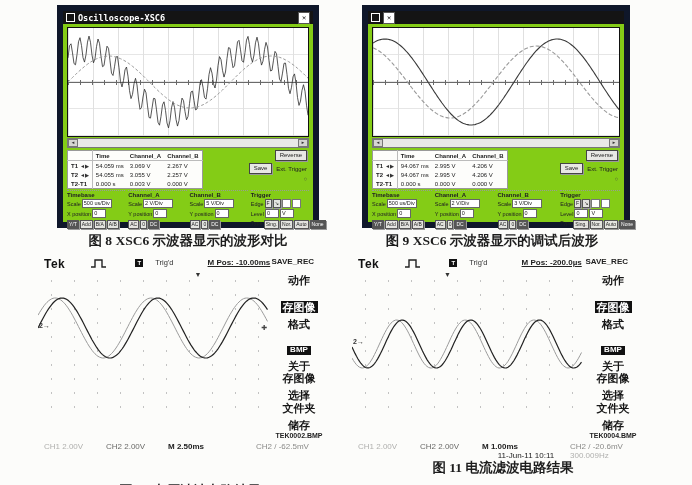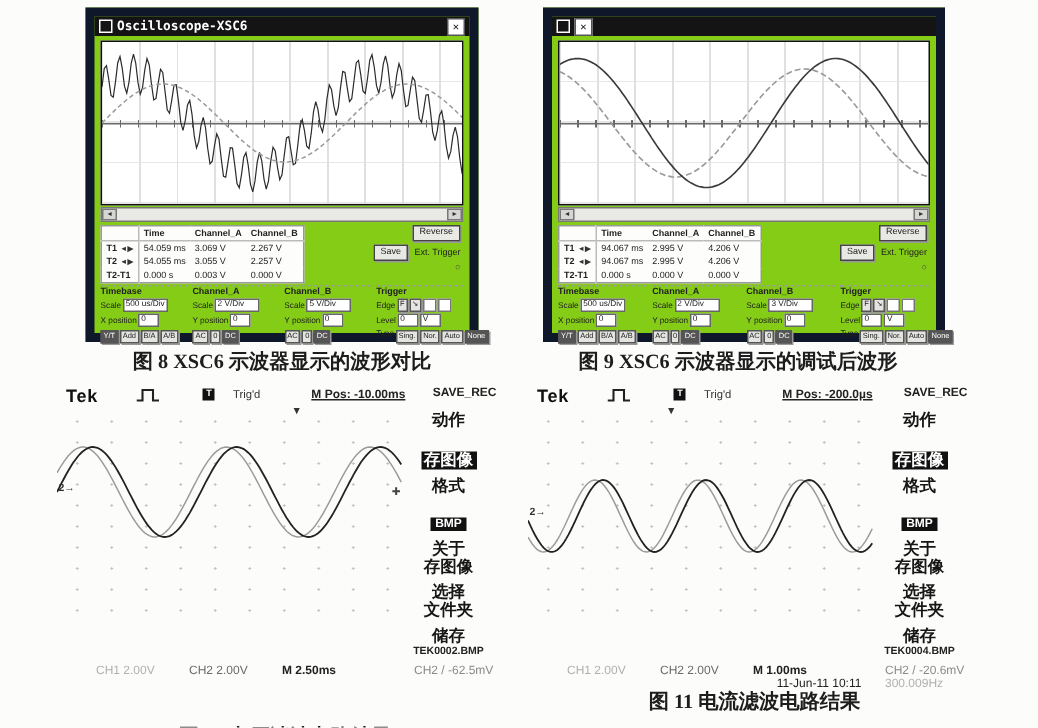--- a/index.html
+++ b/index.html
@@ -54,39 +54,39 @@
   
   .tek{position:absolute;}
   .tek-head{display:flex;align-items:flex-start;height:15px;font-size:8px;}
   .tek-brand{font-weight:bold;font-size:12px;margin-left:6px;letter-spacing:0.5px;color:#111;}
   .pulse{margin-left:26px;margin-top:2px;}
   .trigwrap{margin-left:28px;display:flex;align-items:center;gap:12px;margin-top:1px;}
   .tbadge{width:8px;height:8px;background:#111;color:#fff;font-size:6px;line-height:8px;
           text-align:center;font-weight:bold;display:inline-block;}
   .trigtxt{font-size:7.5px;color:#333;}
   .mpos{margin-left:34px;font-weight:bold;color:#222;margin-top:1px;white-space:nowrap;text-decoration:underline;}
-  .srec{margin-left:auto;margin-right:3px;font-weight:bold;color:#222;white-space:nowrap;}
+  .srec{margin-left:auto;margin-right:20px;font-weight:bold;color:#222;white-space:nowrap;}
   .tek-body{display:flex;}
   .tek-screen{position:relative;overflow:hidden;
               background-image:radial-gradient(circle,#c2c2c2 0.7px,transparent 0.9px);
               background-size:23px 14px;background-position:2px 2px;}
   .tek-screen svg{position:absolute;left:0;top:0;display:block;}
   .chm{position:absolute;left:1px;font-size:7px;font-weight:bold;color:#333;}
   .tarrow{position:absolute;top:-1px;font-size:7px;color:#333;}
   .rmark{position:absolute;right:1px;font-size:7px;color:#444;}
   .tek-menu{width:62px;flex:0 0 auto;text-align:center;font-weight:bold;font-size:11px;
             color:#161616;line-height:1.1;}
   .mi{margin-top:5px;}
   .mi.first{margin-top:2px;}
   .mi.inv{display:inline-block;background:#111;color:#fff;padding:0 2px;margin-top:3px;}
   .mi.small{font-size:8px;padding:0 3px;margin-top:1px;}
   .mi.tight{margin-top:0px;}
   .mfile{margin-top:1px;font-size:7px;font-weight:bold;color:#222;white-space:nowrap;}
   .tek-foot{display:grid;grid-template-columns:62px 62px 88px 1fr;padding-left:6px;
-            font-size:8px;margin-top:3px;align-items:start;margin-left:20px;}
+            font-size:8px;margin-top:3px;align-items:start;}
   .f1{color:#b0b0ae;} .f2{color:#6a6a68;} .f3{font-weight:bold;color:#222;} .f4{color:#8a8a88;white-space:nowrap;}
   .fdate{font-weight:normal;color:#222;grid-column:3;text-align:center;} .ffreq{color:#b0b0ae;grid-column:4;}
 
   
   .cap{position:absolute;font-family:"Liberation Serif",serif;font-weight:600;font-size:13.5px;
        color:#1d1d1d;white-space:nowrap;transform:translateX(-50%);}
 </style>
 </head>
 <body>
 

